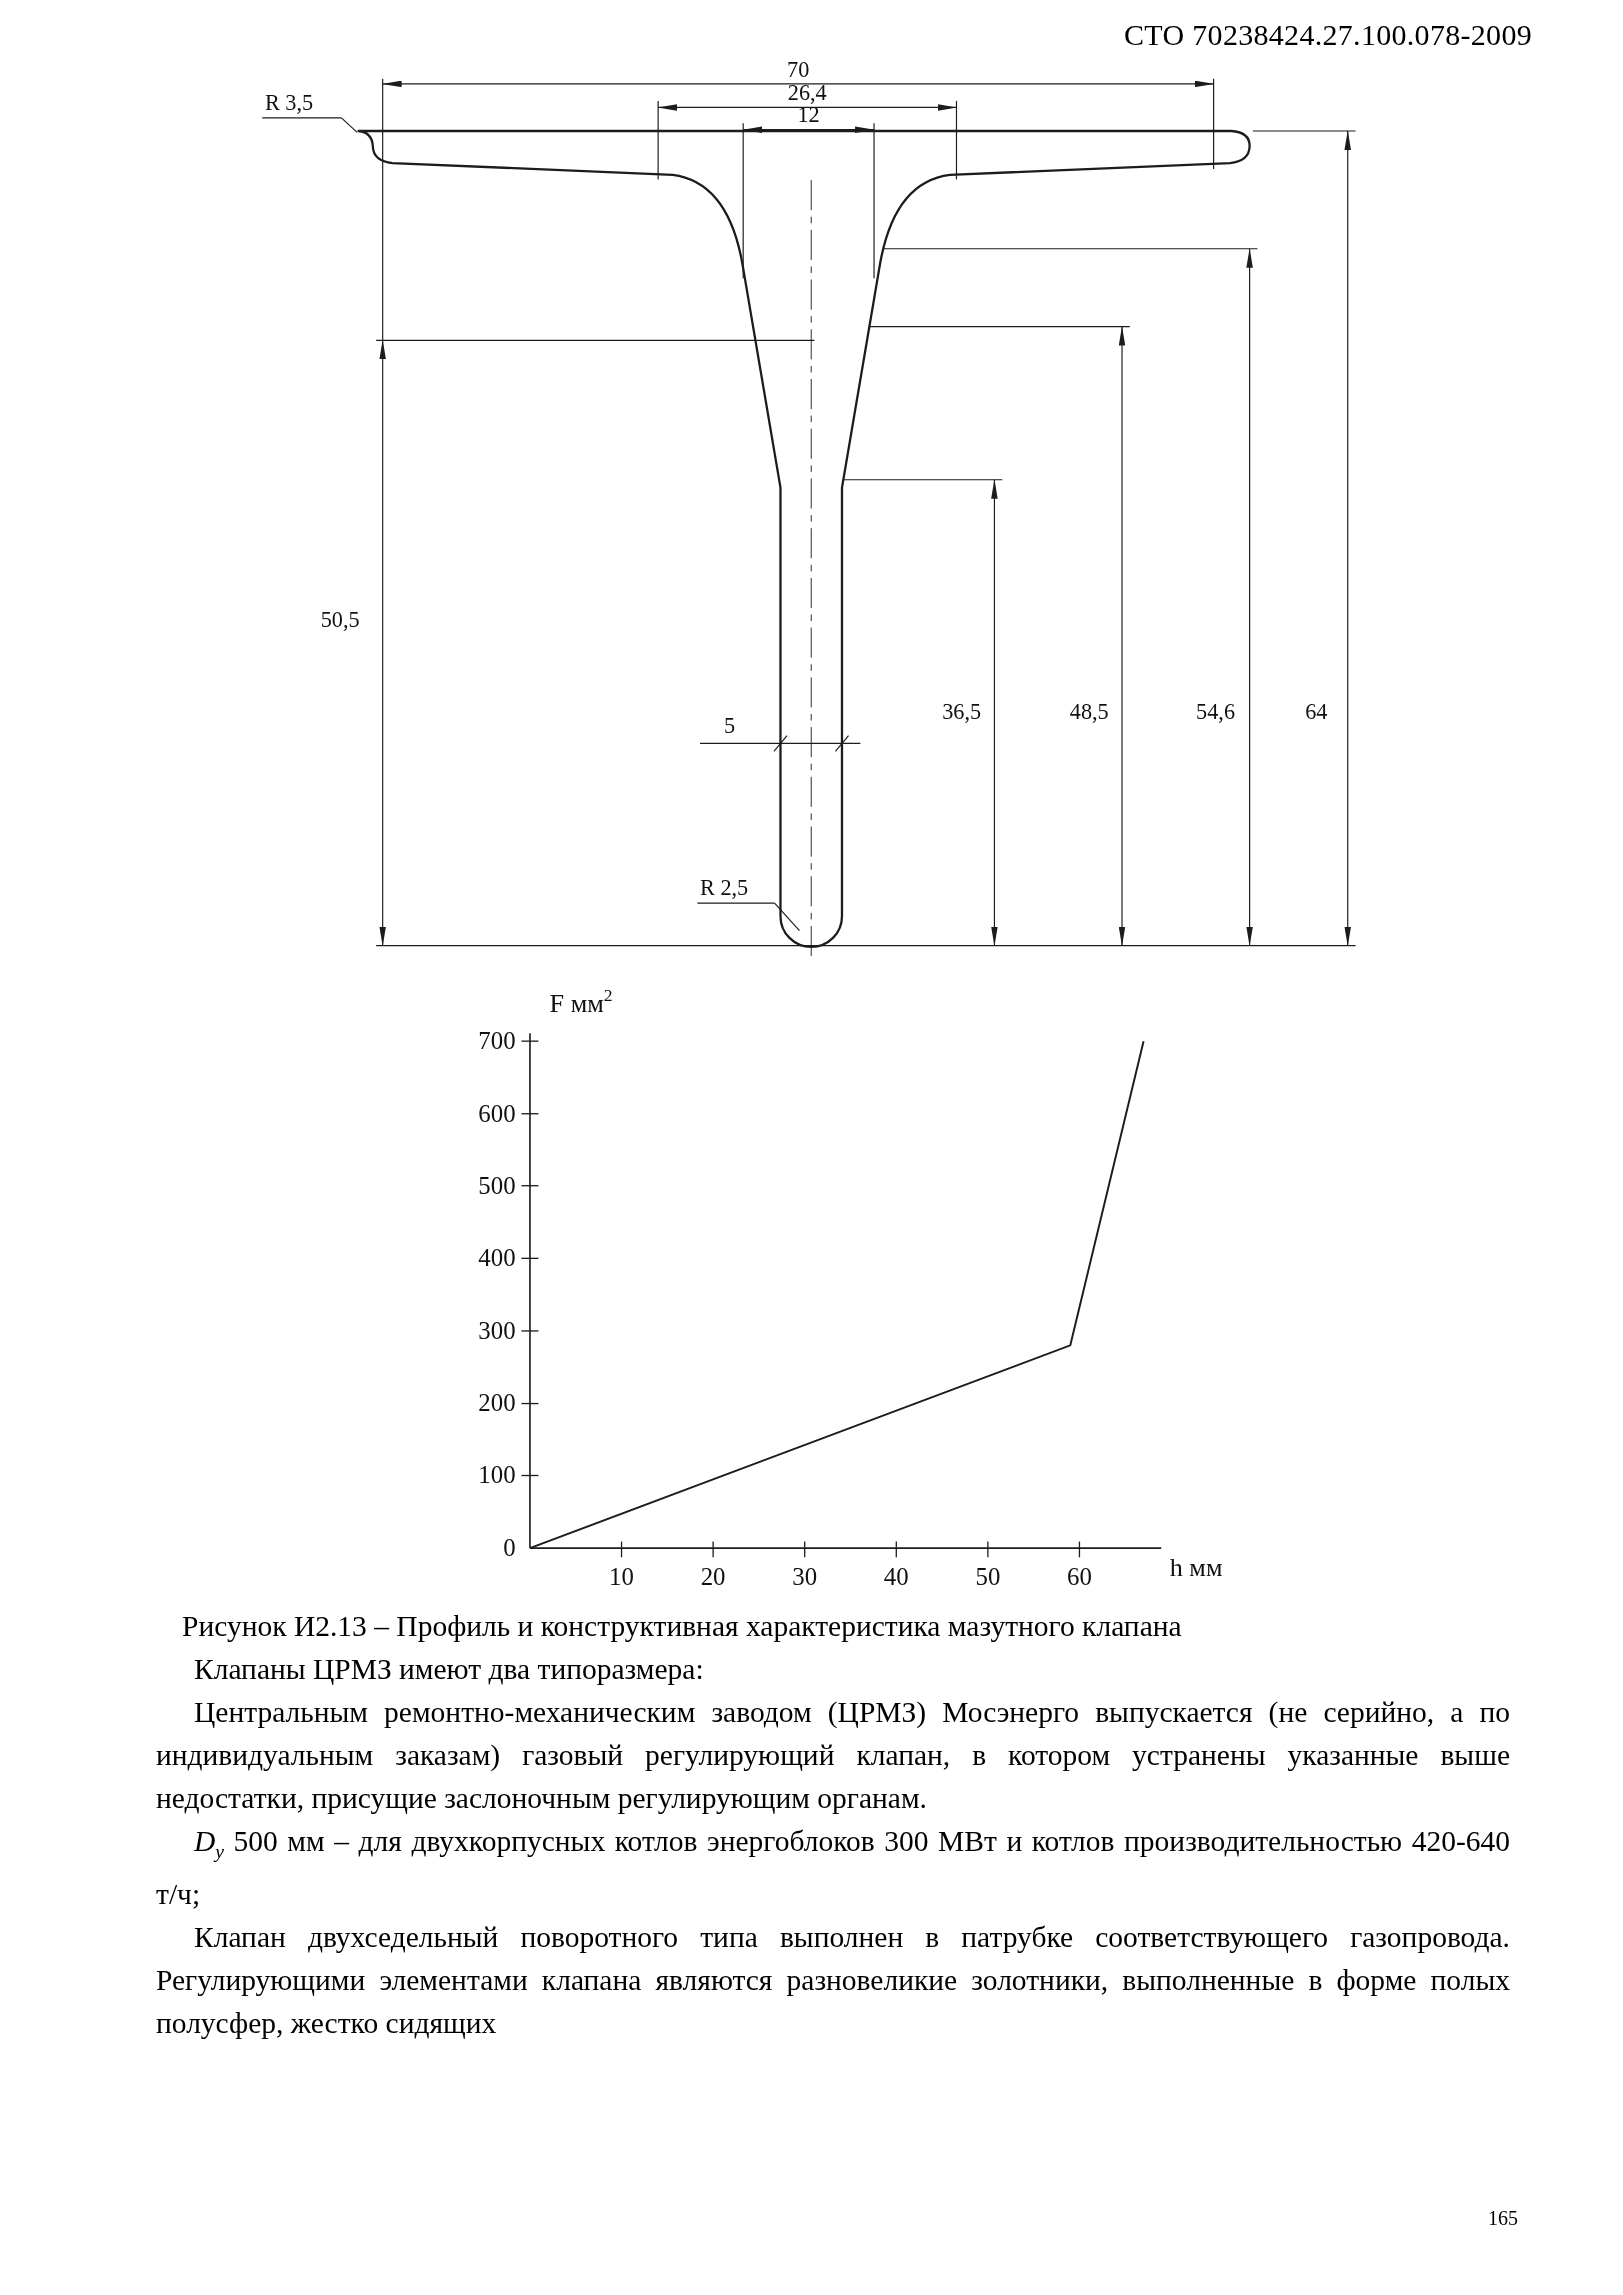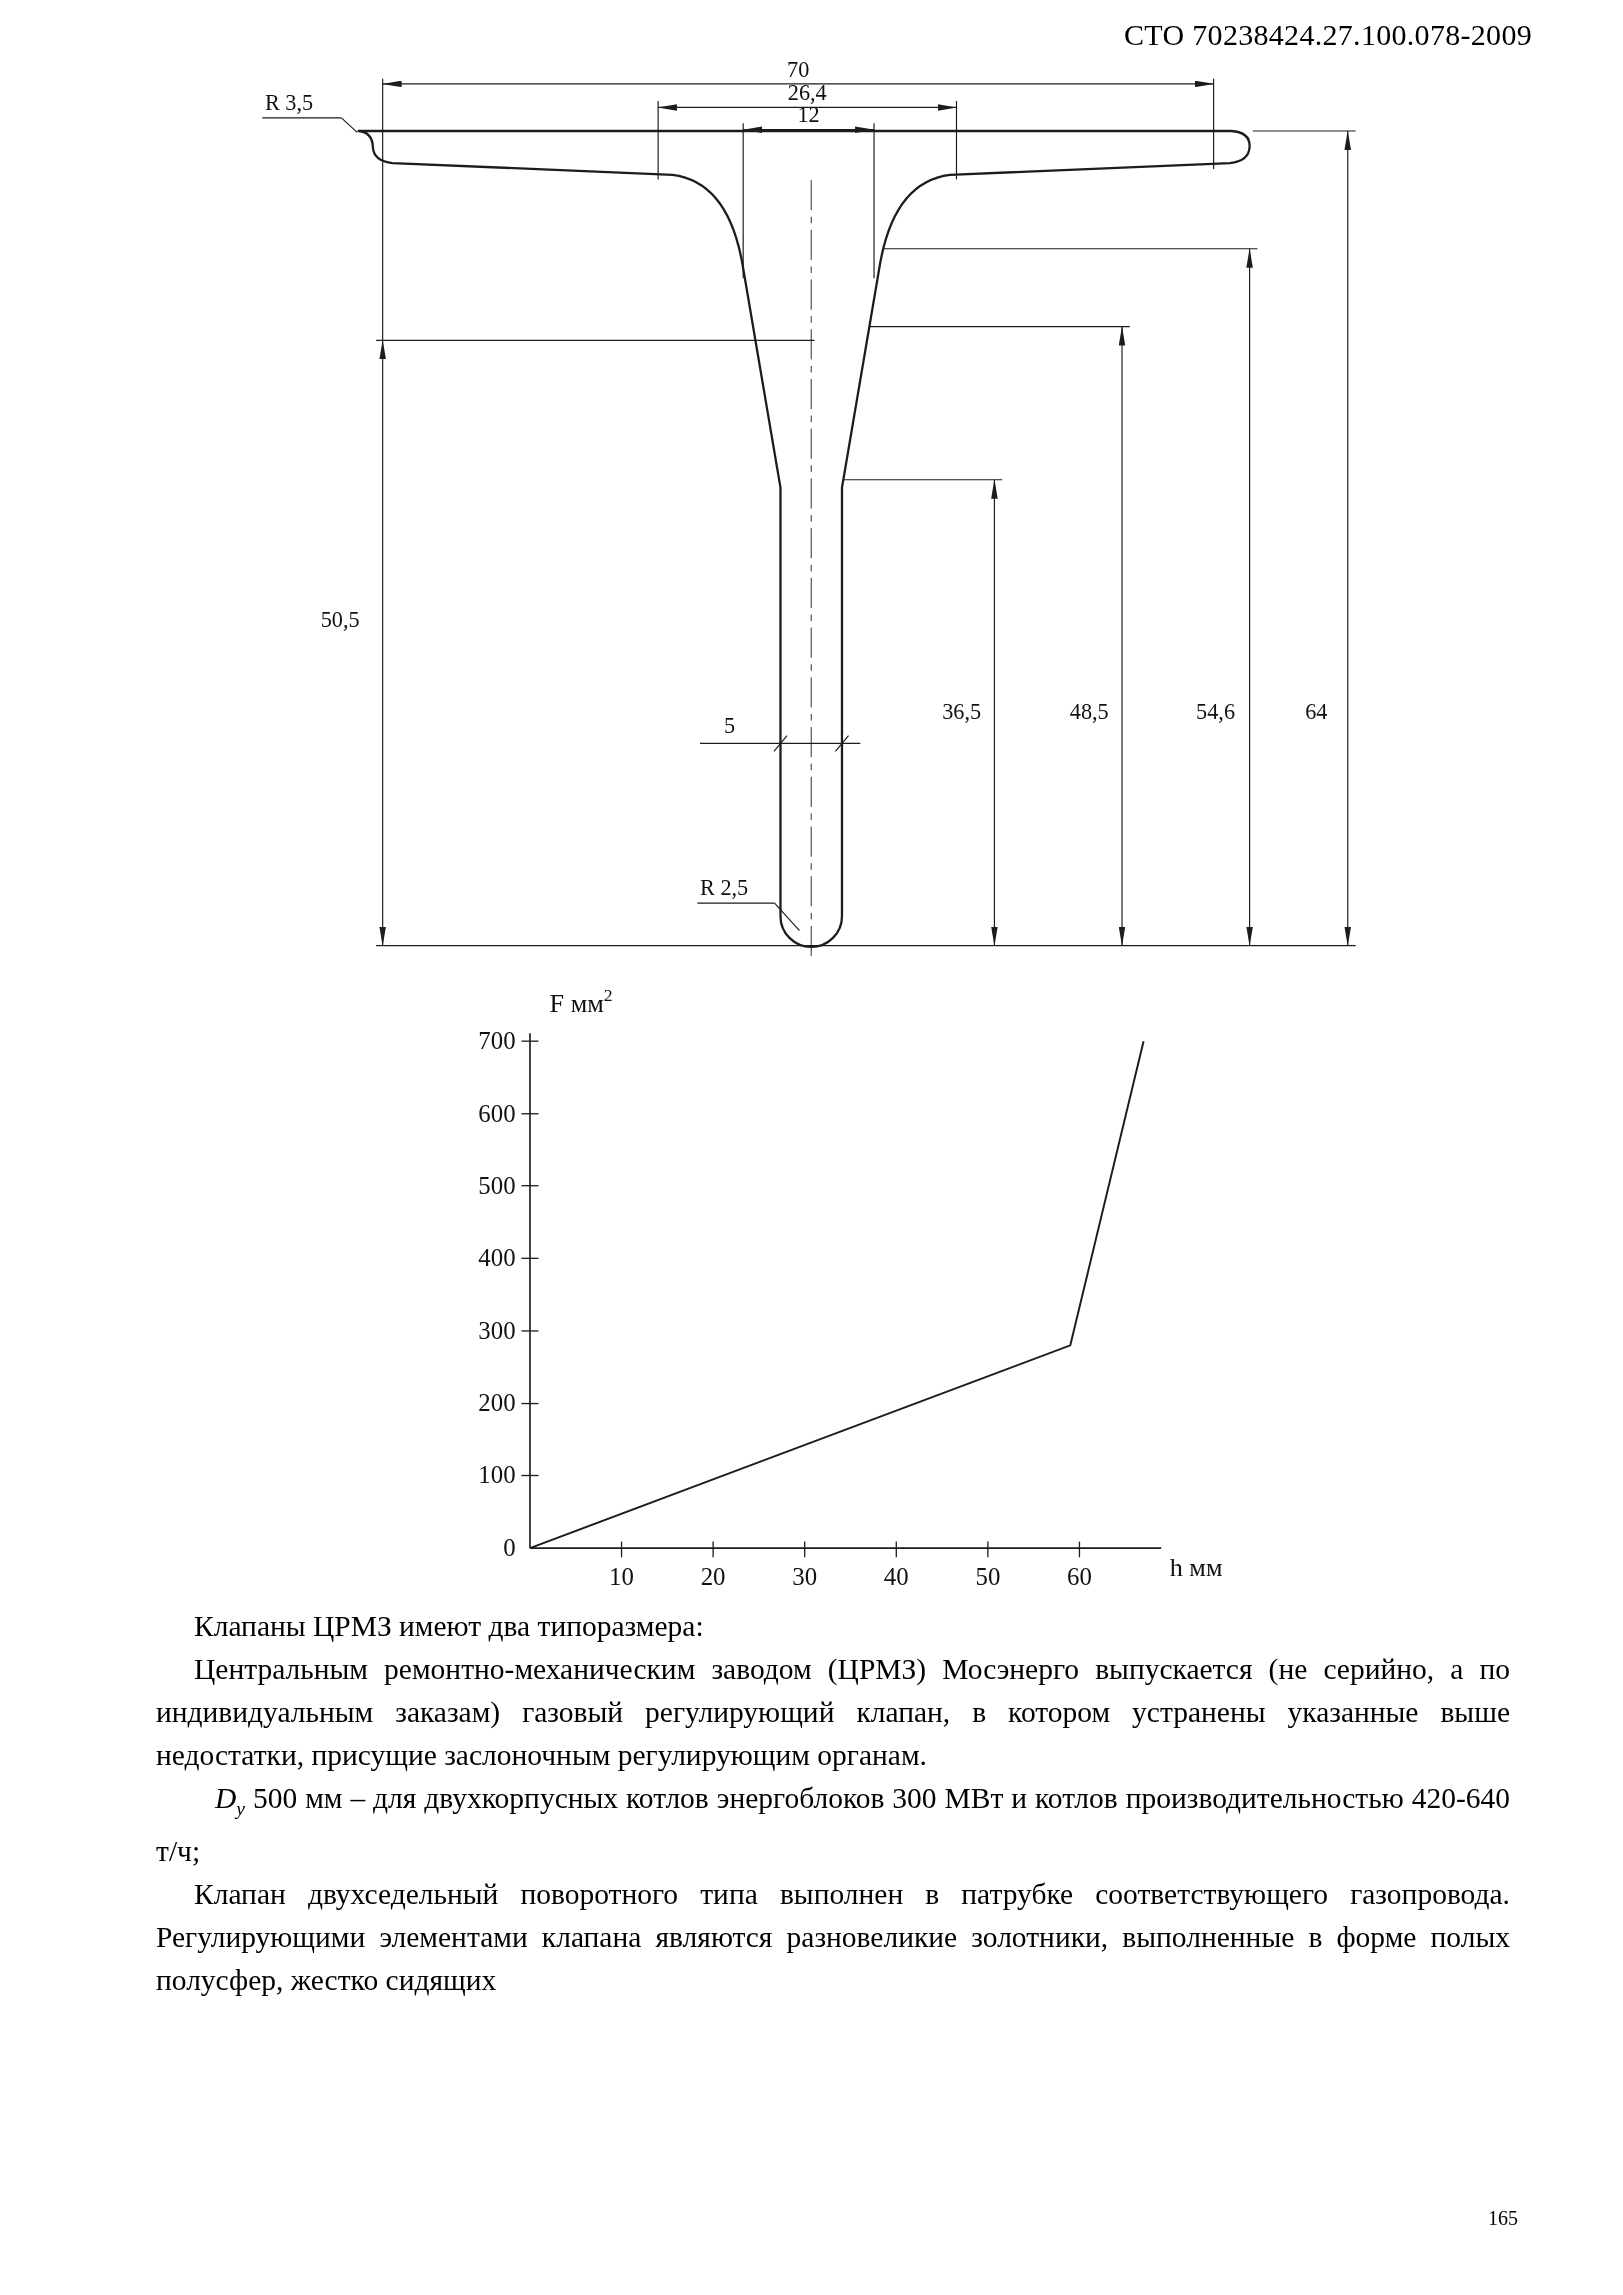--- a/index.html
+++ b/index.html
@@ -23,21 +23,21 @@
   .tickline{ stroke:#1c1c1c; stroke-width:2; fill:none; }
   .series  { stroke:#1c1c1c; stroke-width:3; fill:none; }
   .tick    { font-size:38px; }
   .axlabel { font-size:40px; }
   .textblock {
     position:absolute; left:156px; top:1605px; width:1354px;
     font-size:29.5px; line-height:43px;
   }
   .textblock p { text-align:justify; text-indent:38px; margin:0; }
   .textblock p.caption { text-indent:26px; text-align:left; }
-  .dsym { font-style:italic;margin-left:21px; }
+  .dsym { font-style:italic; }
   .dsym sub { font-size:19.6px; font-style:italic; }
   .page-number {
     position:absolute; left:1361px; top:2207px; width:157px;
     text-align:right; font-size:20px;
   }
 </style>
 </head>
 <body>
 
 <div class="page">
@@ -147,20 +147,21 @@
     <text class="tick" x="530" y="922" text-anchor="middle">30</text>
     <text class="tick" x="670" y="922" text-anchor="middle">40</text>
     <text class="tick" x="810" y="922" text-anchor="middle">50</text>
     <text class="tick" x="950" y="922" text-anchor="middle">60</text>
 
     <text class="axlabel" x="140" y="45" text-anchor="start"><tspan>F мм</tspan><tspan dy="-16" font-size="27">2</tspan></text>
     <text class="axlabel" x="1088" y="908" text-anchor="start">h мм</text>
   </svg>
 
   <div class="textblock">
+    <p class="caption">Рисунок И2.13 –  Профиль и конструктивная характеристика мазутного клапана</p>
     <p>Клапаны ЦРМЗ имеют два типоразмера:</p>
     <p>Центральным ремонтно-механическим заводом (ЦРМЗ) Мосэнерго выпускается (не серийно, а по индивидуальным заказам) газовый регулирующий клапан, в котором устранены указанные выше недостатки, присущие заслоночным регулирующим органам.</p>
     <p><span class="dsym"><i>D</i><sub>у</sub></span><span> 500 мм –  для двухкорпусных котлов энергоблоков 300 МВт и котлов производительностью 420-640 т/ч;</span></p>
     <p>Клапан двухседельный поворотного типа выполнен в патрубке соответствующего газопровода. Регулирующими элементами клапана являются разновеликие золотники, выполненные в форме полых полусфер, жестко сидящих</p>
   </div>
 
   <div class="page-number">165</div>
 
 </div>
 

